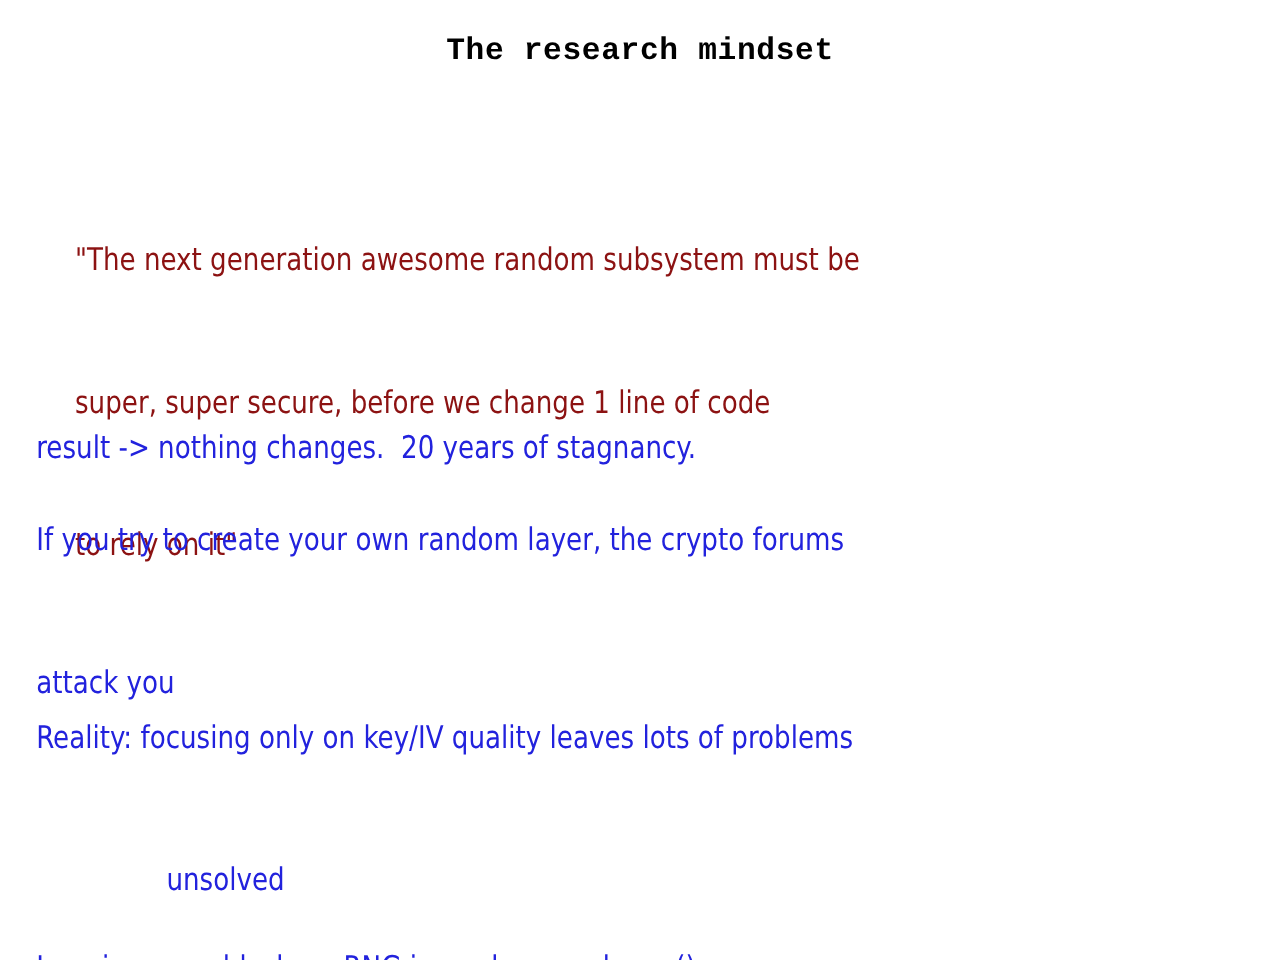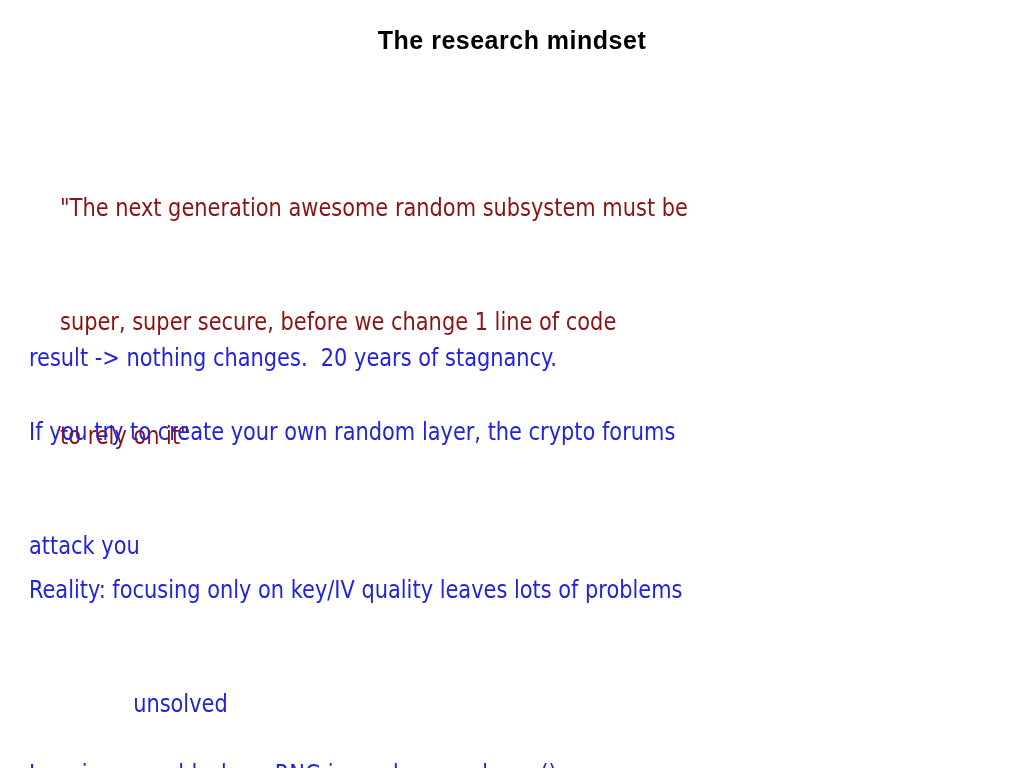--- a/index.html
+++ b/index.html
@@ -22,21 +22,21 @@
     background: #ffffff;
   }
 
   
   .slide-title {
     position: absolute;
     left: 0;
     top: 26px;
     width: 1024px;
     text-align: center;
-    font-family: Liberation Sans, sans-serif;
+    font-family: Liberation Mono, monospace;
     font-weight: bold;
     font-size: 25px;
     letter-spacing: 0.5px;
     color: #000000;
     white-space: pre;
   }
 
   
   .block {
     position: absolute;

